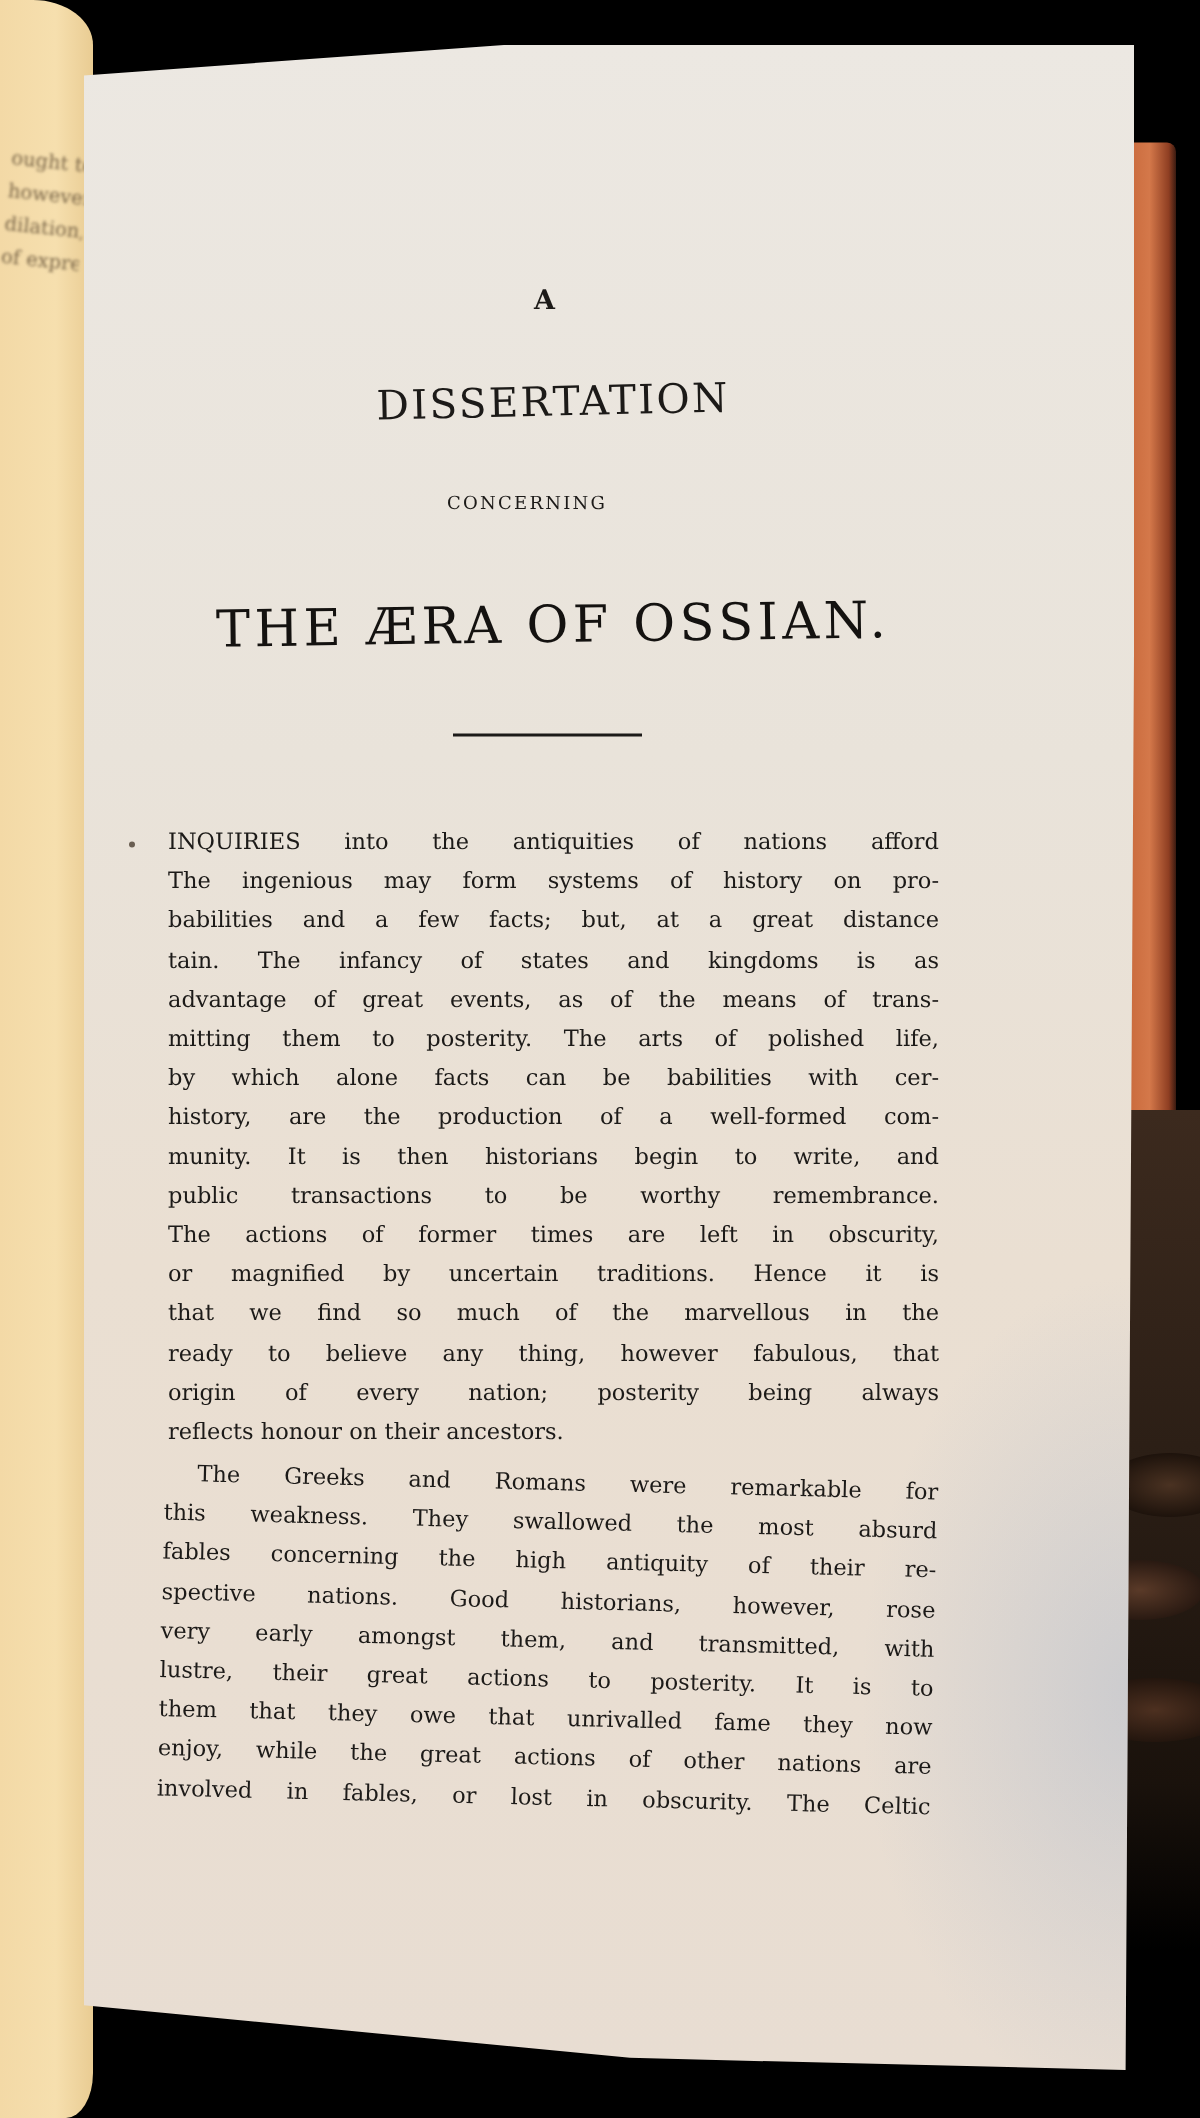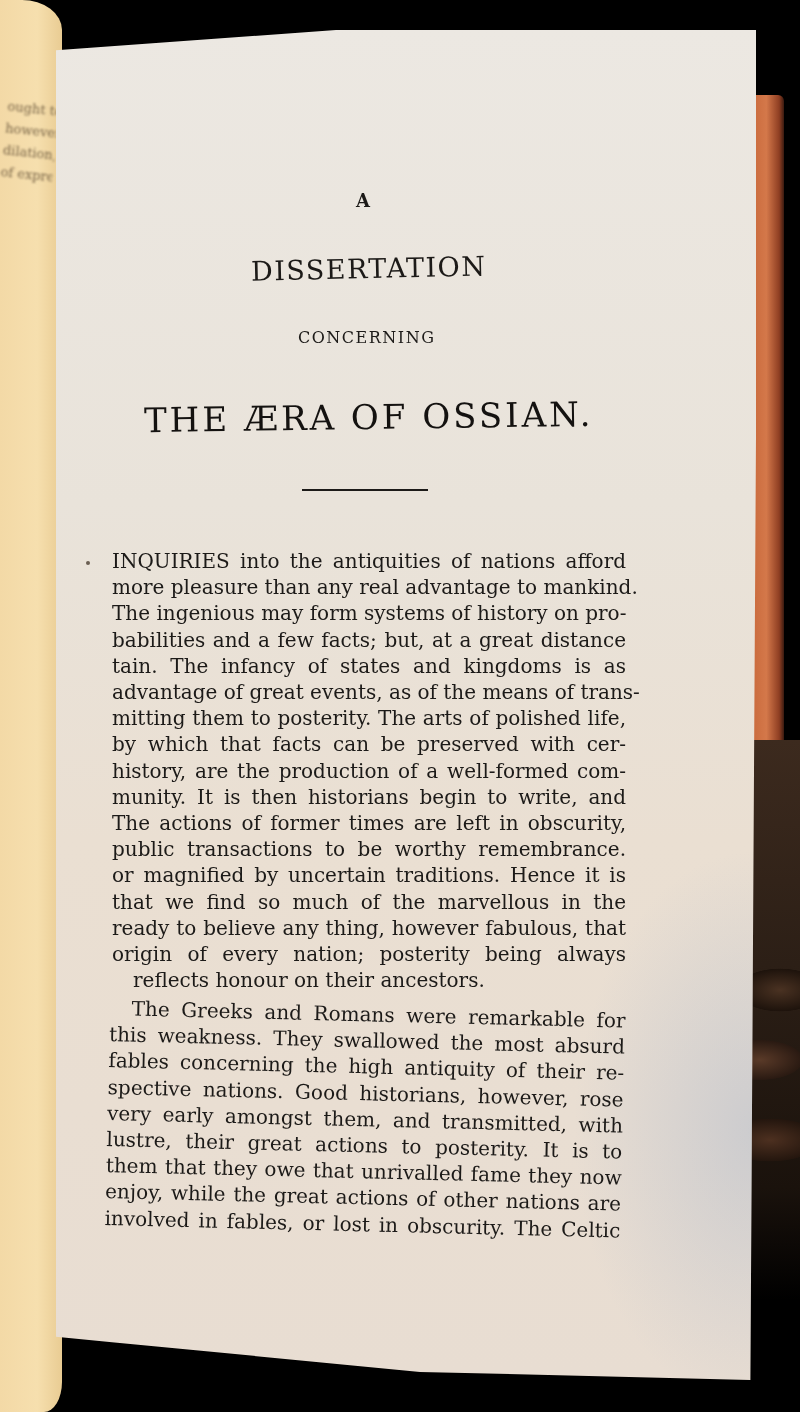--- a/index.html
+++ b/index.html
@@ -50,43 +50,43 @@
       position: absolute; left: 300px; top: 160px;
       font-size: 18px; font-weight: bold; color: #1c1a18; letter-spacing: 1px;
     }
     .hdr-dissertation {
       position: absolute; left: 195px; top: 223px;
       font-size: 27px; font-weight: normal; color: #1c1a18; letter-spacing: 1.5px;
       transform: rotate(-1.3deg);
     }
     .hdr-concerning {
       position: absolute; left: 242px; top: 298px;
-      font-size: 16px; color: #1c1a18; letter-spacing: 1.5px; font-variant: small-caps;
+      font-size: 12px; color: #1c1a18; letter-spacing: 1.5px; font-variant: small-caps;
     }
     .hdr-title {
       position: absolute; left: 88px; top: 367px;
       font-size: 34px; color: #141210; letter-spacing: 3px;
       transform: rotate(-0.8deg);
     }
     .rule {
       position: absolute; left: 246px; top: 459px; width: 126px; height: 2px;
       background: #1c1a18;
     }
     .margin-dot {
       position: absolute; left: 30px; top: 531px; width: 4px; height: 4px;
       background: #6a5e52; border-radius: 50%;
     }
 
     .body-text {
       position: absolute; left: 56px; top: 518px; width: 514px;
-      font-size: 20px; line-height: 26.2px; color: #1c1a18;
+      font-size: 15px; line-height: 26.2px; color: #1c1a18;
       text-align: justify; text-align-last: justify;
     }
     .body-text .line { display: block; white-space: nowrap; text-align: justify; text-align-last: justify; }
-    .body-text .line.last { text-align-last: left; margin-left: 21px; }
+    .body-text .line.last { text-align-last: left; }
     .body-text .indent { padding-left: 22px; }
     .para2 { transform: rotate(1.4deg); transform-origin: 0 0; margin-top: 2px; margin-left: -2px; }
   </style>
 </head>
 <body>
 
 <div class="left-page">
   <div class="left-page-fragment">
     <div>ought to</div>
     <div>however,</div>
@@ -102,31 +102,30 @@
   <div class="hdr-a">A</div>
   <div class="hdr-dissertation">DISSERTATION</div>
   <div class="hdr-concerning">CONCERNING</div>
   <div class="hdr-title">THE ÆRA OF OSSIAN.</div>
   <div class="rule"></div>
   <div class="margin-dot"></div>
 
   <div class="body-text">
     <div class="para1">
       <span class="line">INQUIRIES into the antiquities of nations afford</span>
-      <span class="line">more pleasure than any real advantage to mankind.</span>
       <span class="line">The ingenious may form systems of history on pro-</span>
       <span class="line">babilities and a few facts; but, at a great distance</span>
       <span class="line">tain. The infancy of states and kingdoms is as</span>
       <span class="line">advantage of great events, as of the means of trans-</span>
       <span class="line">mitting them to posterity. The arts of polished life,</span>
-      <span class="line">by which that facts can be preserved with cer-</span>
+      <span class="line">by which alone facts can be babilities with cer-</span>
       <span class="line">history, are the production of a well-formed com-</span>
       <span class="line">munity. It is then historians begin to write, and</span>
+      <span class="line">public transactions to be worthy remembrance.</span>
       <span class="line">The actions of former times are left in obscurity,</span>
-      <span class="line">public transactions to be worthy remembrance.</span>
       <span class="line">or magnified by uncertain traditions. Hence it is</span>
       <span class="line">that we find so much of the marvellous in the</span>
       <span class="line">ready to believe any thing, however fabulous, that</span>
       <span class="line">origin of every nation; posterity being always</span>
       <span class="line last">reflects honour on their ancestors.</span>
     </div>
     <div class="para2">
       <span class="line indent">The Greeks and Romans were remarkable for</span>
       <span class="line">this weakness. They swallowed the most absurd</span>
       <span class="line">fables concerning the high antiquity of their re-</span>

